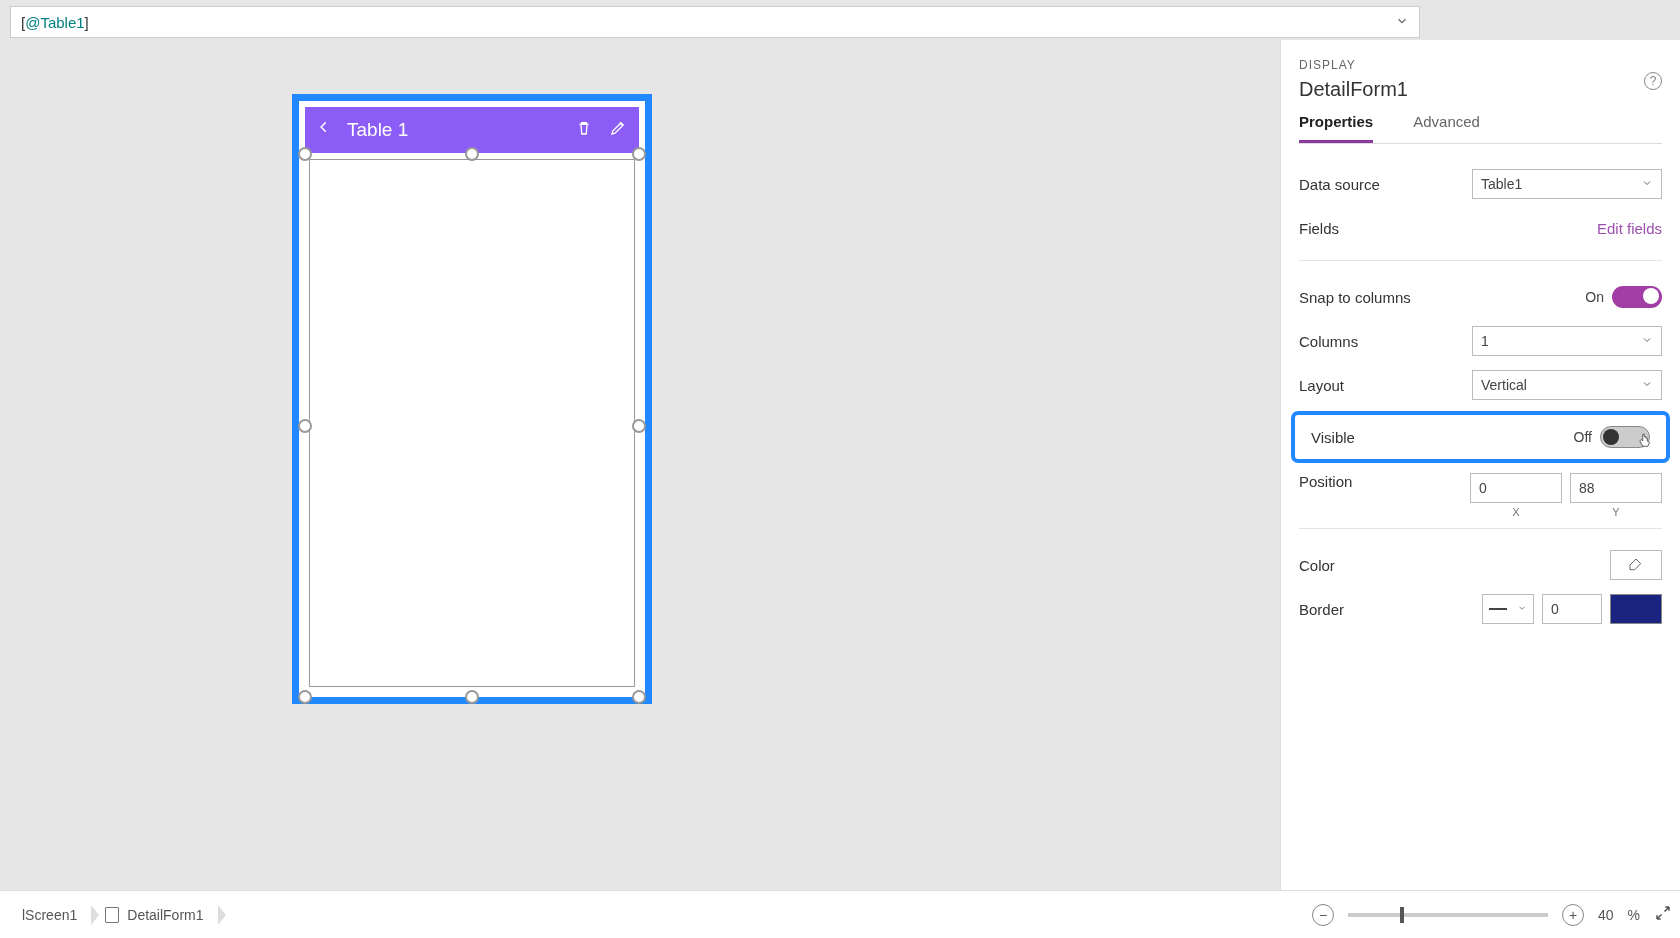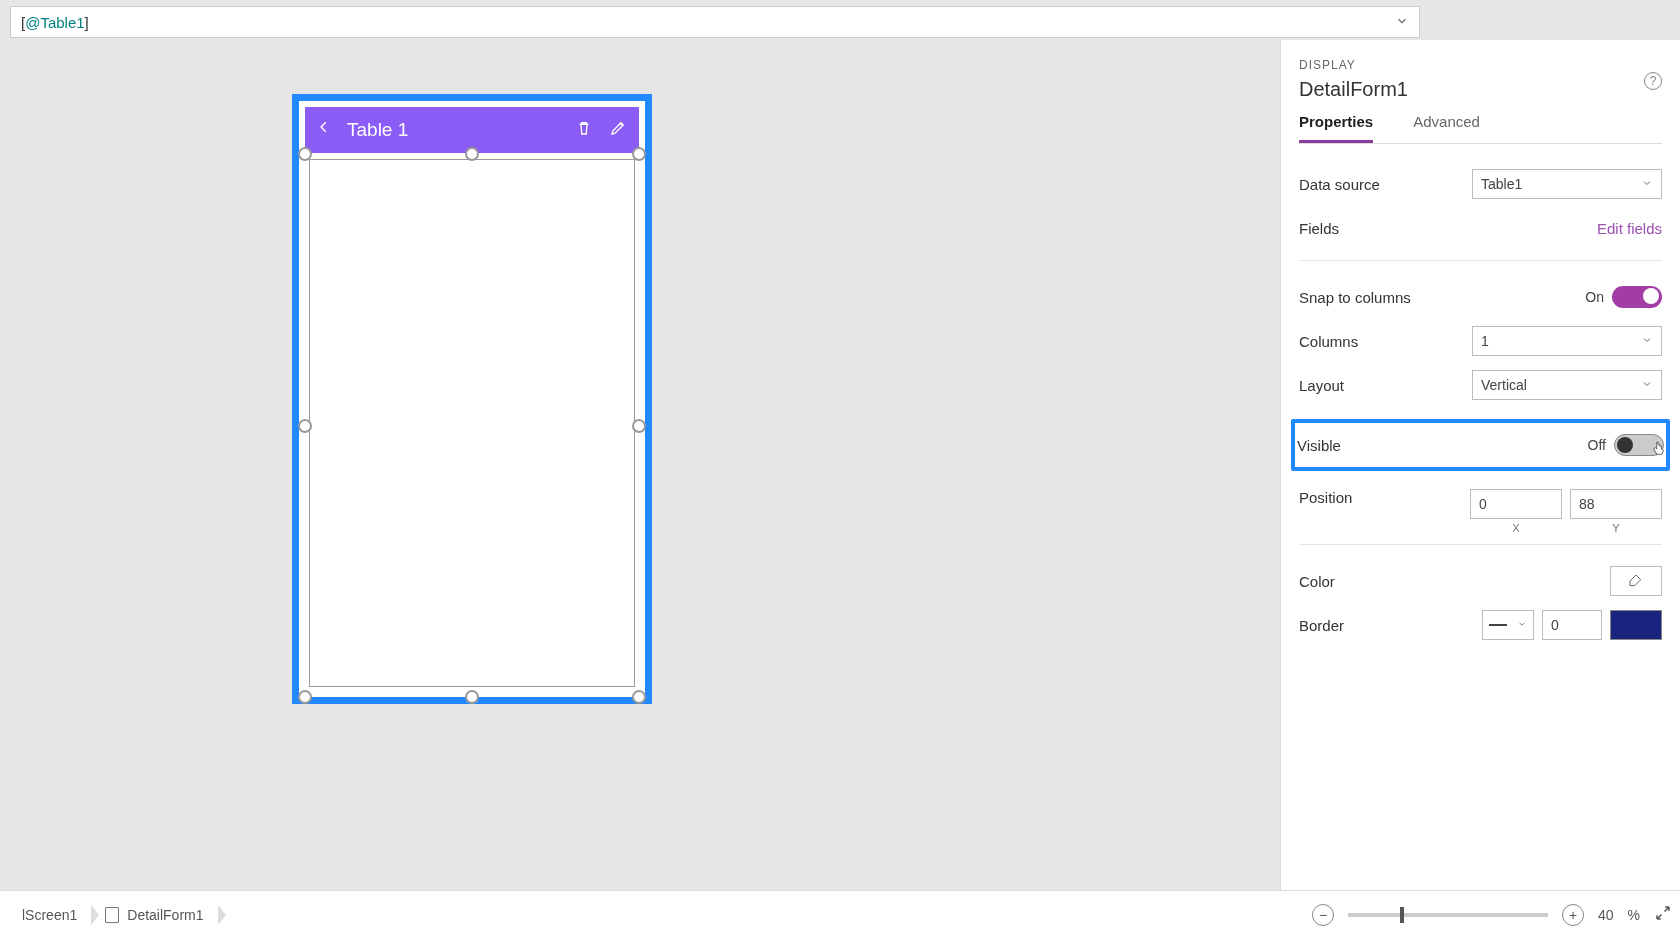--- a/index.html
+++ b/index.html
@@ -105,22 +105,22 @@
   .toggle .knob {
     position: absolute; width: 16px; height: 16px; border-radius: 50%;
     background: #fff; top: 2px;
   }
   .toggle.on .knob { right: 3px; background:#fff; }
   .toggle.off .knob { left: 2px; background:#333; }
 
   .toggle-label { font-size: 14px; color: #444; }
 
   .highlight-box {
-    border: 4px solid #2188ff; border-radius: 2px; padding: 4px 2px;
-    margin: 12px -8px;
+    border: 4px solid #2188ff; border-radius: 7px; padding: 4px 16px;
+    margin: 4px -8px;
   }
 
   .pair-inputs {
     display: flex; gap: 4px;
   }
   .pair-inputs .field { display: flex; flex-direction: column; align-items: center; }
   .pair-inputs input {
     width: 92px; height: 30px; border: 1px solid #bbb; padding: 0 8px;
     font-size: 14px; color: #444;
   }

